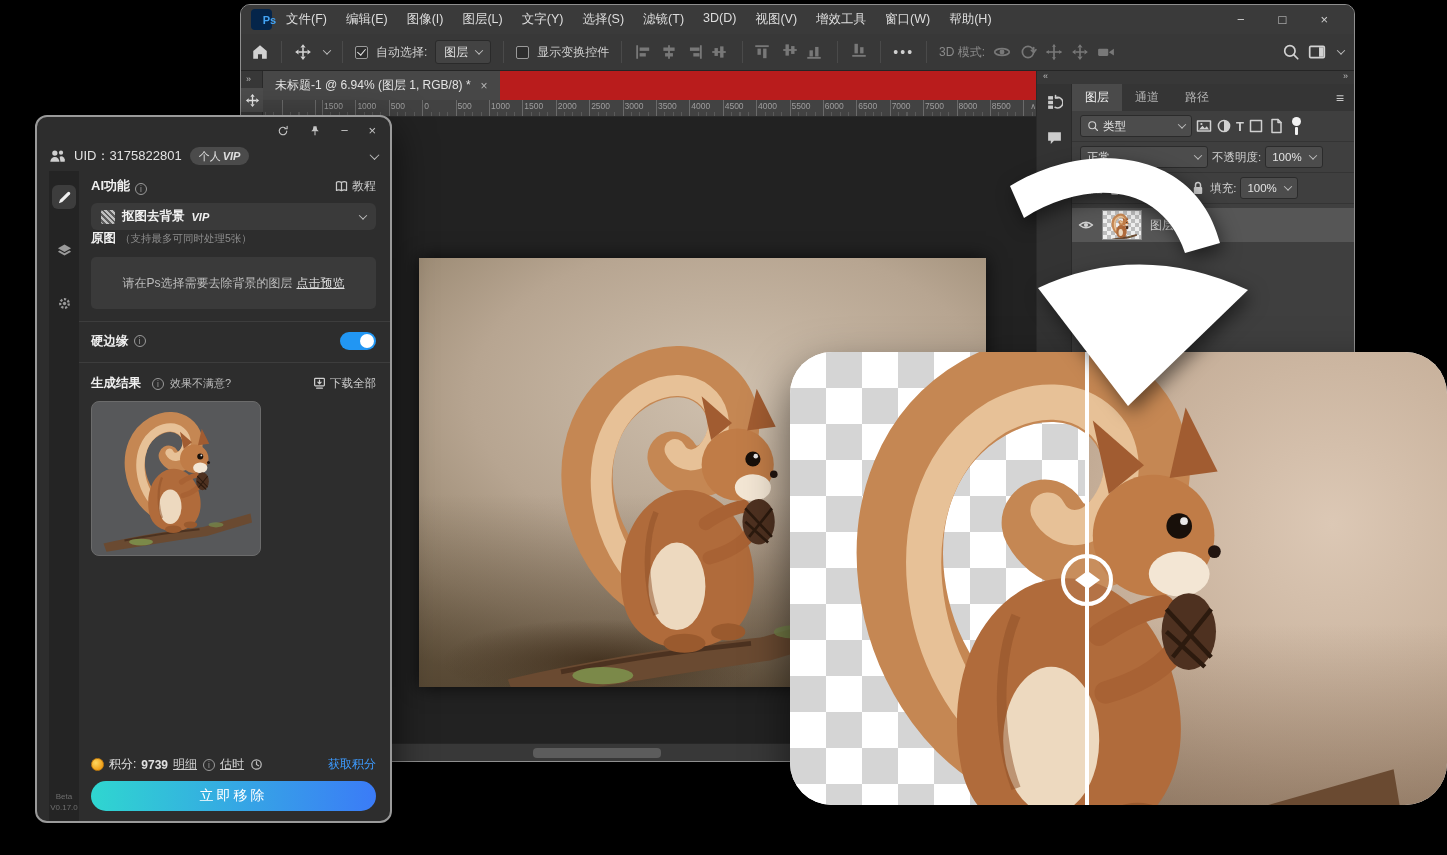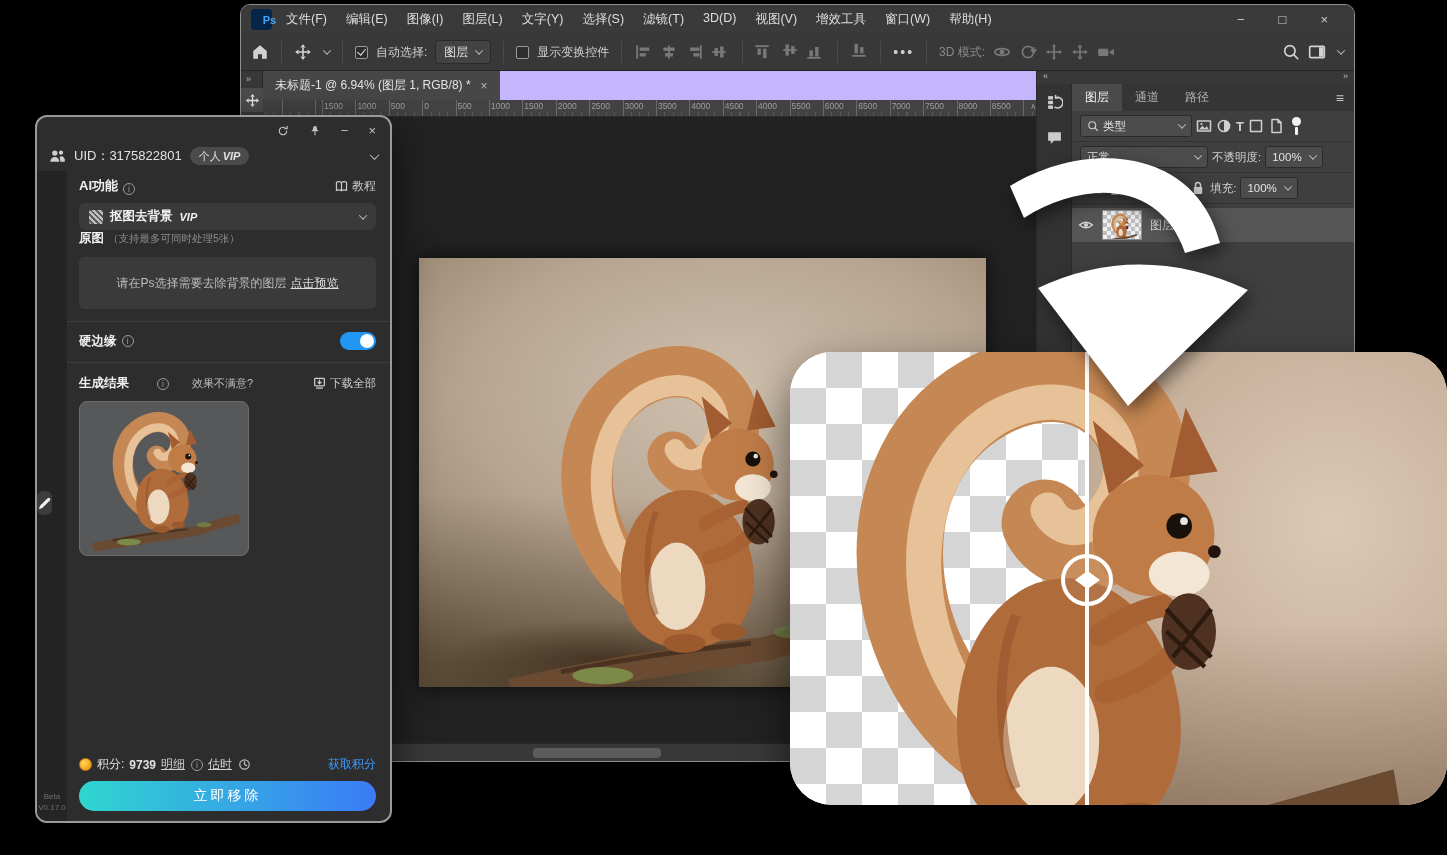--- a/index.html
+++ b/index.html
@@ -34,21 +34,21 @@
   .dots { font-size:14px; letter-spacing:2px; color:#d0d0d0; }
 
   
   .ps-tools { position:absolute; left:0; top:66px; width:22px; bottom:18px; background:#383838;
     border-right:1px solid #2a2a2a; color:#bdbdbd; }
   .ps-tools .dbl { font-size:9px; padding:3px 0 4px 5px; color:#bdbdbd;}
   .tool-btn { width:22px; height:24px; background:#4c4c4c; display:flex; align-items:center; justify-content:center; color:#e8e8e8;}
   .tool-btn svg{ width:15px; height:15px;}
 
   
-  .ps-tabbar { position:absolute; left:22px; top:66px; width:775px; height:29px; background:#c4b5fd; display:flex; align-items:flex-end;}
+  .ps-tabbar { position:absolute; left:22px; top:66px; width:775px; height:29px; background:#b91c1c; display:flex; align-items:flex-end;}
   .doc-tab { background:#474747; height:29px; display:flex; align-items:center; gap:10px;
     padding:0 12px; font-size:12px; color:#e3e3e3; border-radius:0; }
   .doc-tab .x { color:#b5b5b5; font-size:12px; }
 
   
   .ps-ruler { position:absolute; left:22px; top:95px; width:775px; height:17px; background:#424242;
     border-bottom:1px solid #2a2a2a; overflow:hidden;
     background-image:
       repeating-linear-gradient(90deg,#6a6a6a 0 1px,transparent 1px 33.4px),
       repeating-linear-gradient(90deg,#5a5a5a 0 1px,transparent 1px 8.35px);
@@ -125,22 +125,22 @@
     padding:4px 14px 0 0; color:#c4c4c4;}
   .pg-titlebar svg { width:12px; height:12px;}
   .pg-titlebar .g { font-size:13px; line-height:12px;}
   .pg-header { height:30px; display:flex; align-items:center; gap:8px; padding:0 12px; font-size:13px; color:#e2e2e2;}
   .pg-header svg { width:17px; height:17px; color:#cfcfcf;}
   .badge { background:#4b4b4b; border-radius:10px; height:18px; display:flex; align-items:center;
     padding:0 9px; font-size:11px; color:#e0e0e0; gap:2px;}
   .vip { font-style:italic; font-weight:bold; font-size:11px;}
   .pg-header .chev { margin-left:auto; width:7px; height:7px;}
   .pg-body { flex:1; display:flex; min-height:0;}
-  .pg-side { width:30px; background:#242424; display:flex; align-items:center;
-    padding-top:14px; gap:29px; position:relative;}
+  .pg-side { width:30px; background:#242424; display:flex; flex-direction:column; align-items:center;
+    padding-top:14px; gap:29px; position:relative;margin-left:12px;}
   .side-btn { width:24px; height:24px; border-radius:6px; display:flex; align-items:center; justify-content:center; color:#9a9a9a;}
   .side-btn.active { background:#3d3d3d; color:#f0f0f0;}
   .side-btn svg { width:15px; height:15px;}
   .pg-version { position:absolute; bottom:8px; left:0; width:100%; text-align:center; font-size:8px;
     color:#6e6e6e; line-height:1.4;}
   .pg-main { flex:1; display:flex; flex-direction:column; padding:6px 14px 10px 12px; min-width:0;}
   .row { display:flex; align-items:flex-end; }
   .sec-title { font-size:13px; font-weight:bold; color:#f0f0f0;}
   .info-i { width:12px; height:12px; border:1px solid #9a9a9a; border-radius:50%; color:#9a9a9a;
     font-size:8.5px; display:inline-flex; align-items:center; justify-content:center; margin-left:5px; flex:none; font-style:normal;}
@@ -160,21 +160,21 @@
   .radio.on { background:#2f87ee; border-color:#2f87ee;}
   .radio.on::after { content:""; position:absolute; left:3px; top:4.5px; width:5px; height:2.5px;
     border-left:1.6px solid #fff; border-bottom:1.6px solid #fff; transform:rotate(-45deg);}
   .preview-box { margin-top:10px; background:#3a3a3a; border-radius:5px; height:52px; display:flex;
     align-items:center; justify-content:center; font-size:12px; color:#bdbdbd; gap:4px;}
   .preview-box a { color:#dedede; text-decoration:underline;}
   .hline { height:1px; background:#3d3d3d; margin:12px -14px 0 -12px;}
   .edge-row { margin-top:10px; display:flex; align-items:center;}
   .toggle { margin-left:auto; width:36px; height:18px; border-radius:9px; background:#2196f3; position:relative;}
   .toggle::after { content:""; position:absolute; right:2px; top:2px; width:14px; height:14px; border-radius:50%; background:#fff;}
-  .res-row { margin-top:12px; display:flex; align-items:center; gap:23px;}
+  .res-row { margin-top:12px; display:flex; align-items:center; gap:6px;}
   .res-fb { font-size:11px; color:#bdbdbd;}
   .dl { margin-left:auto; display:flex; align-items:center; gap:4px; font-size:11.5px; color:#cfcfcf;}
   .dl svg { width:13px; height:13px;}
   .result-thumb { margin-top:9px; width:170px; height:155px; background:#57585a; border-radius:8px;
     position:relative; overflow:hidden; border:1px solid #6b6b6b;}
   .result-thumb .sq { position:absolute; left:10px; top:2px; width:150px; height:150px;}
   .pg-spacer { flex:1; }
   .credit-row { display:flex; align-items:center; gap:5px; font-size:12px; color:#e0e0e0; padding:4px 0 8px;}
   .coin { width:13px; height:13px; border-radius:50%; background:radial-gradient(circle at 35% 35%, #ffd75e, #f0a21c 70%);
     border:1px solid #c67f0e; flex:none;}

